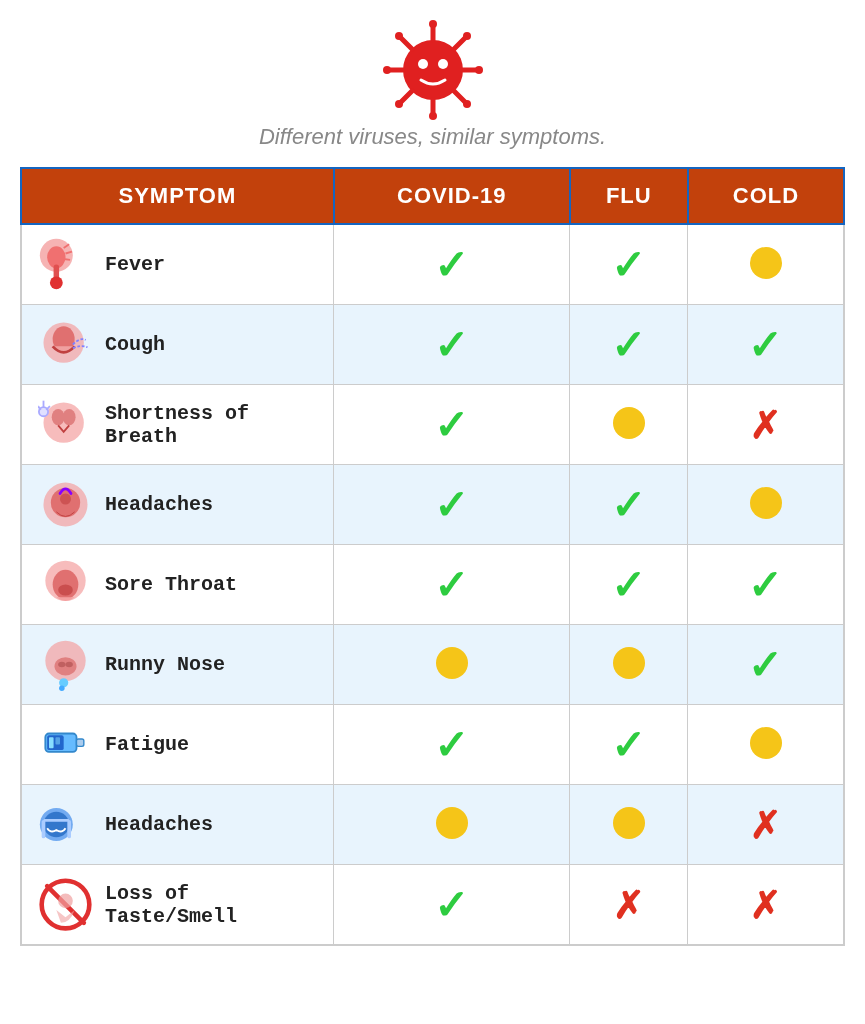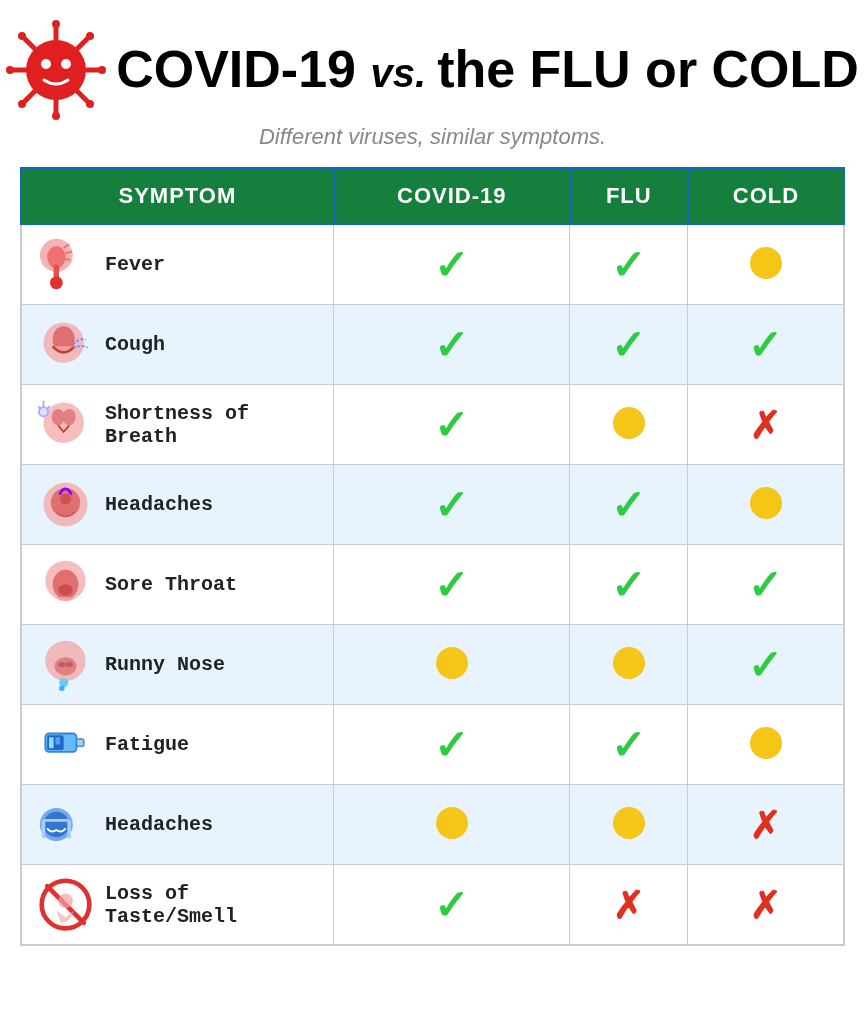--- a/index.html
+++ b/index.html
@@ -60,21 +60,21 @@
     }
 
     .table-container {
       width: 100%;
       border-collapse: collapse;
       margin-top: 12px;
       border: 2px solid #cccccc;
     }
 
     .table-header-row th {
-      background-color: #15803d;
+      background-color: #c2410c;
       color: #ffffff;
       font-size: 22px;
       font-weight: 900;
       padding: 14px 8px;
       text-align: center;
       border: 2px solid #1565C0;
       letter-spacing: 1px;
     }
 
     .table-header-row th:first-child {
@@ -167,23 +167,20 @@
       <circle cx="84" cy="16" r="4" fill="#e02020"></circle>
       <line x1="29" y1="71" x2="18" y2="82" stroke="#e02020" stroke-width="5" stroke-linecap="round"></line>
       <circle cx="16" cy="84" r="4" fill="#e02020"></circle>
       <line x1="71" y1="71" x2="82" y2="82" stroke="#e02020" stroke-width="5" stroke-linecap="round"></line>
       <circle cx="84" cy="84" r="4" fill="#e02020"></circle>
 
       <circle cx="40" cy="44" r="5" fill="#fff"></circle>
       <circle cx="60" cy="44" r="5" fill="#fff"></circle>
       <path d="M38 60 Q50 68 62 60" stroke="#fff" stroke-width="3" fill="none" stroke-linecap="round"></path>
     </svg>
-    <div>
-      <span class="main-title"><span style="color:#000">COVID-19 </span><span class="vs-text" style="color:#000">vs. </span><span style="color:#000">the FLU or COLD</span></span>
-    </div>
   </div>
   <div class="subtitle">Different viruses, similar symptoms.</div>
 </div>
 
 <table class="table-container">
   <thead>
     <tr class="table-header-row">
       <th>SYMPTOM</th>
       <th>COVID-19</th>
       <th>FLU</th>

